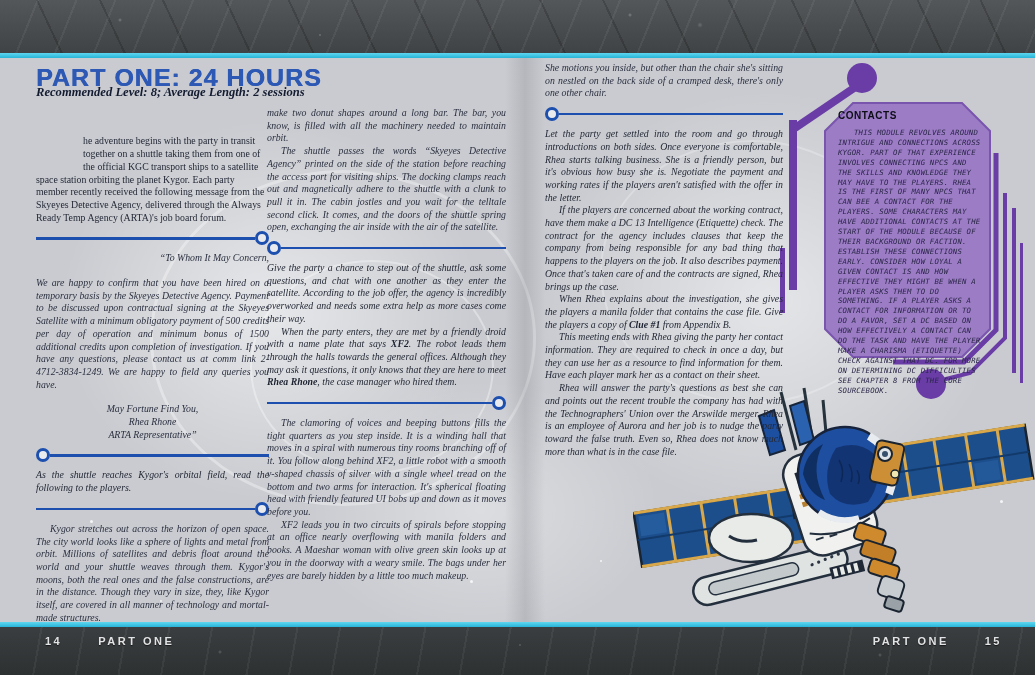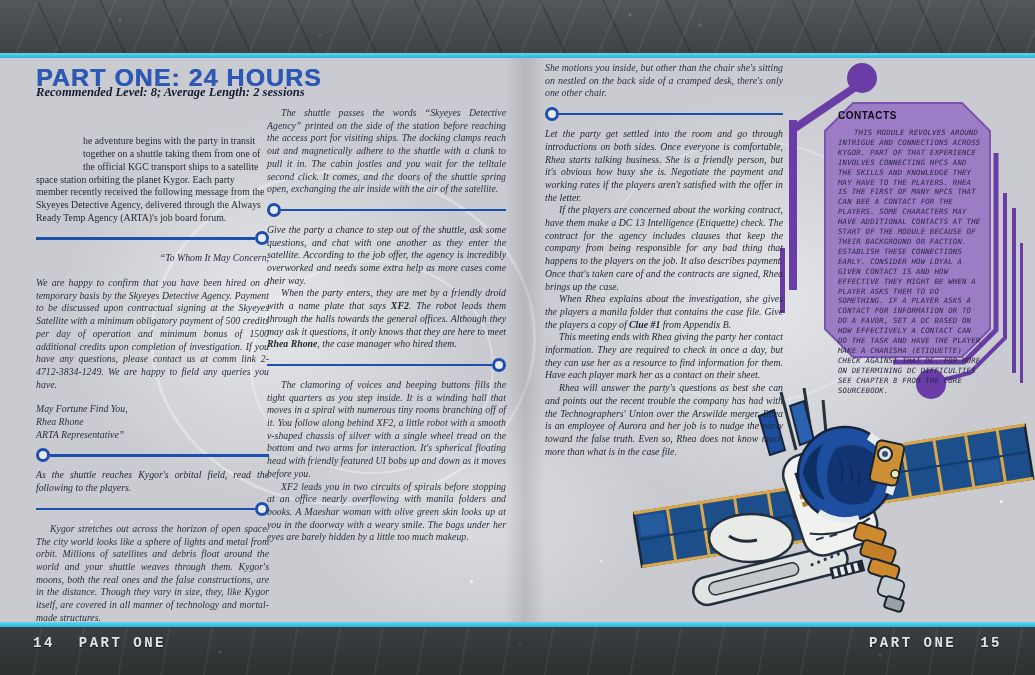--- a/index.html
+++ b/index.html
@@ -23,21 +23,21 @@
   .topstripe{top:53px;height:5px;background:linear-gradient(#5fd6ef,#27b4d8);}
   .botstripe{top:622px;height:5px;background:linear-gradient(#5fd6ef,#27b4d8);}
   .botbar{top:627px;height:48px;display:flex;justify-content:space-between;align-items:flex-start;padding:8px 33px 0 33px;box-sizing:border-box;
     background:
       radial-gradient(circle 3px at 220px 25px, rgba(255,255,255,.2), transparent 70%),
       radial-gradient(circle 2px at 520px 18px, rgba(255,255,255,.25), transparent 70%),
       radial-gradient(circle 3px at 880px 28px, rgba(255,255,255,.2), transparent 70%),
       repeating-linear-gradient(100deg, transparent 0 40px, rgba(255,255,255,.05) 40px 42px),
       linear-gradient(#3b3e40,#2e3132);}
   .footer-group{display:flex;gap:24px;align-items:baseline;}
-  .footer-text{font-family:Liberation Mono, monospace;font-weight:bold;font-size:14px;letter-spacing:2.5px;color:#e2e3e4;text-shadow:0 1px 1px rgba(0,0,0,.6);}
+  .footer-text{font-family:Liberation Sans, sans-serif;font-weight:bold;font-size:11px;letter-spacing:2.5px;color:#e2e3e4;text-shadow:0 1px 1px rgba(0,0,0,.6);margin-left:12px;}
 
   
   .bg-deco{position:absolute;z-index:1;pointer-events:none;}
   .glow{border-radius:50%;}
   .g1{left:60px;top:120px;width:420px;height:380px;background:radial-gradient(closest-side,rgba(255,255,255,.55),transparent);}
   .g2{left:540px;top:90px;width:460px;height:420px;background:radial-gradient(closest-side,rgba(255,255,255,.5),transparent);}
   .g3{left:300px;top:380px;width:360px;height:260px;background:radial-gradient(closest-side,rgba(255,255,255,.35),transparent);}
   .swirl{border-radius:50%;border:2px solid rgba(255,255,255,.35);}
   .s1{left:150px;top:170px;width:380px;height:330px;border-width:3px;}
   .s2{left:250px;top:260px;width:240px;height:210px;}
@@ -50,21 +50,21 @@
   .lp-col1{left:36px;top:72px;width:233px;}
   .lp-col2{left:267px;top:107px;width:239px;}
   .rp-col1{left:545px;top:62px;width:238px;}
   .page-title{font-family:"Liberation Sans",sans-serif;font-weight:900;font-size:25px;letter-spacing:1px;color:#2d59b5;white-space:nowrap;transform:scaleY(.92);transform-origin:left top;text-shadow:.5px 0 0 #2d59b5;}
   .page-subtitle{font-weight:bold;font-style:italic;font-size:12.6px;color:#131b30;white-space:nowrap;margin-top:1px;}
   p{margin:0;text-align:justify;font-style:italic;}
   .ind{text-indent:14px;}
   .mt{margin-top:3px;}
   .italic{font-style:italic;color:#2b3040;}
   .gap{height:12px;}
-  .sig p{text-align:left;}
+  .sig p{text-align:center;}
   b{color:#1c2230;}
 
   
   .delim{display:flex;align-items:center;margin:7px 0;}
   .delim .line{flex:1;height:2.5px;background:#1d4fae;}
   .delim .dot{width:8px;height:8px;border:3px solid #1d4fae;border-radius:50%;background:#e9eaee;flex:0 0 auto;}
 
   
   .dropcap{float:left;width:40px;height:56px;margin:2px 7px 0 0;position:relative;}
   .dc-l1{top:0;width:40px;height:3px;}
@@ -154,20 +154,21 @@
       </div>
 
     <div class="italic">
       <p class="ind">Kygor stretches out across the horizon of open space. The city world looks like a sphere of lights and metal from orbit. Millions of satellites and debris float around the world and your shuttle weaves through them. Kygor's moons, both the real ones and the false constructions, are in the distance. Though they vary in size, they, like Kygor itself, are covered in all manner of technology and mortal-made structures.</p>
       <p class="ind">At last a simple, run-down satellite slides into view. It is roughly the size of two office buildings fused together to</p>
     </div>
   </div>
 
   <div class="col lp-col2">
     <div class="italic">
+      <p>make two donut shapes around a long bar. The bar, you know, is filled with all the machinery needed to maintain orbit.</p>
       <p class="ind">The shuttle passes the words “Skyeyes Detective Agency” printed on the side of the station before reaching the access port for visiting ships. The docking clamps reach out and magnetically adhere to the shuttle with a clunk to pull it in. The cabin jostles and you wait for the telltale second click. It comes, and the doors of the shuttle spring open, exchanging the air inside with the air of the satellite.</p>
     </div>
 
     <div class="delim">
         <div class="dot"></div>
         <div class="line"></div>
       </div>
 
     <p>Give the party a chance to step out of the shuttle, ask some questions, and chat with one another as they enter the satellite. According to the job offer, the agency is incredibly overworked and needs some extra help as more cases come their way.</p>
     <p class="ind">

